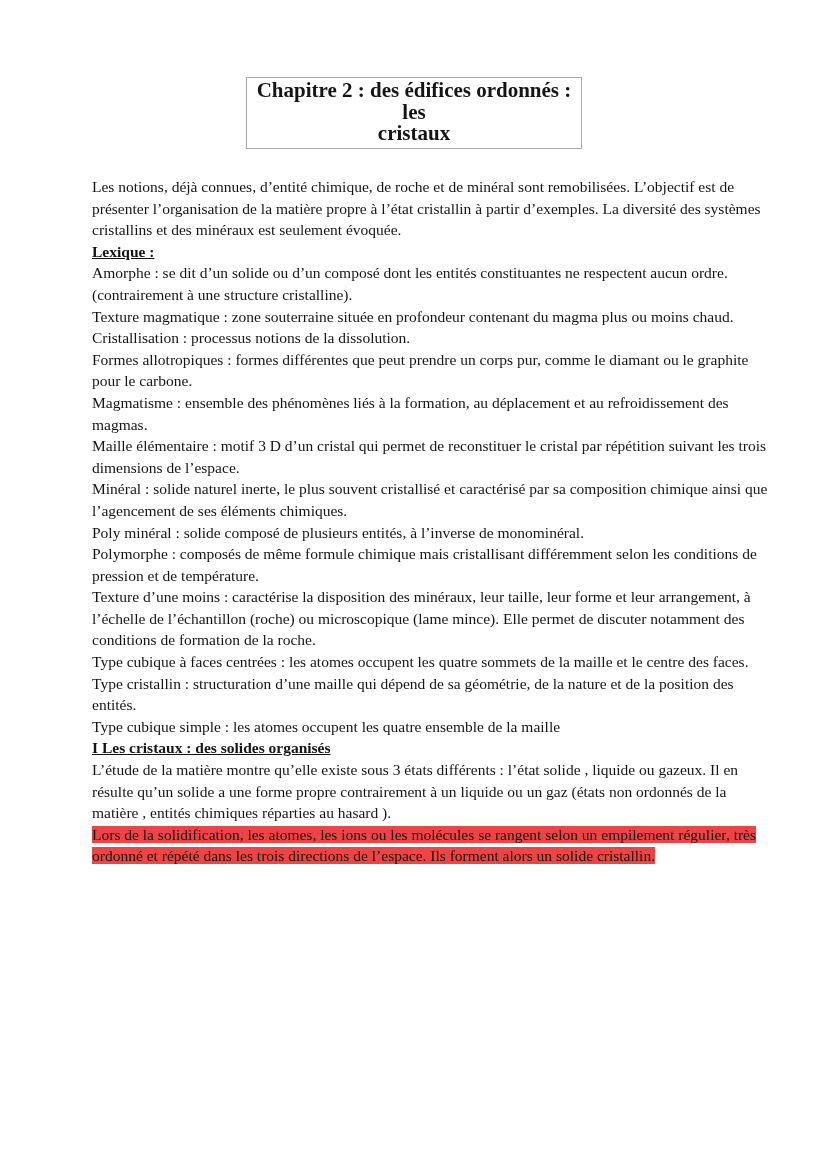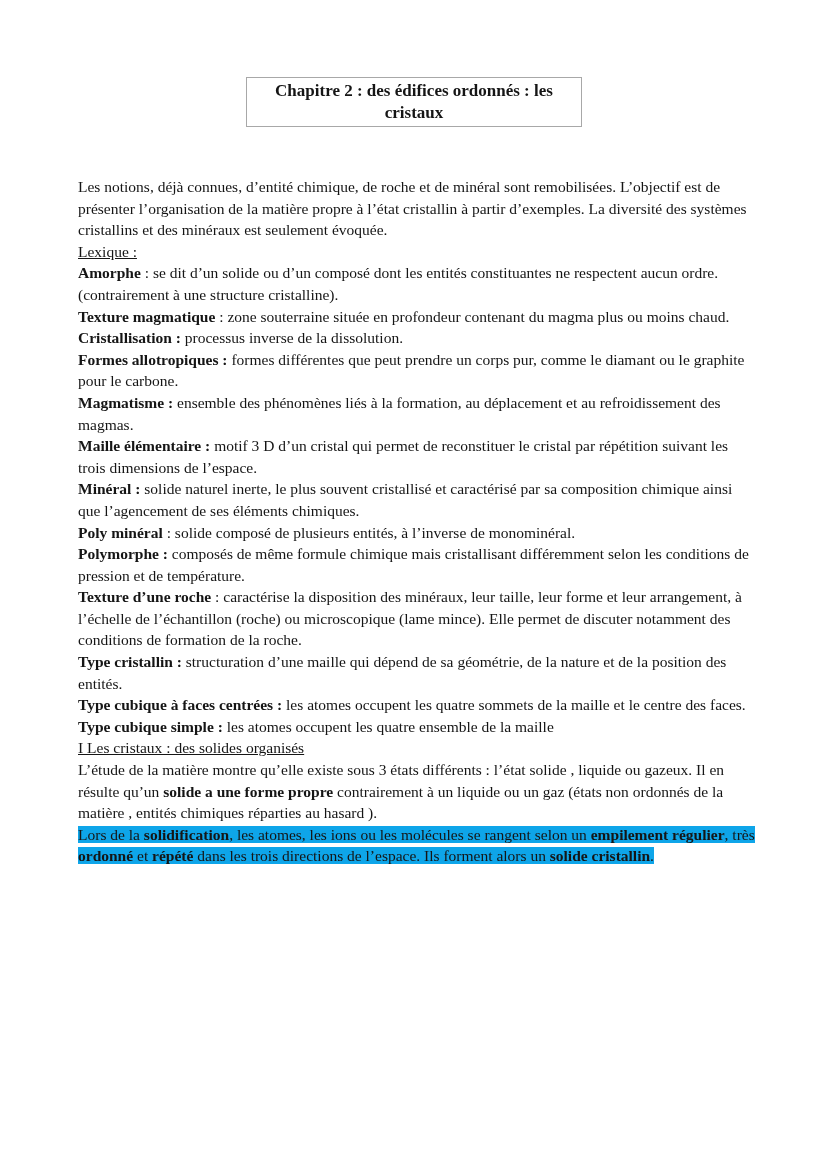--- a/index.html
+++ b/index.html
@@ -22,39 +22,39 @@
     width: 100%;
     display: flex;
     justify-content: center;
   }
   .title-box {
     border: 1px solid #a8a8a8;
     width: 322px;
     padding: 2px 6px 3px 6px;
     text-align: center;
     font-weight: bold;
-    font-size: 17px;
+    font-size: 21px;
     line-height: 21.5px;
   }
   .content {
     position: absolute;
     top: 176px;
-    left: 78px;
+    left: 92px;
     width: 679px;
     text-align: left;
   }
   .content p { margin: 0; }
-  .b { font-weight: bold; }
+  .b { font-weight: normal; }
   .heading {
-    font-weight: normal;
+    font-weight: bold;
     text-decoration: underline;
     text-align: right;
   }
   .section-gap { margin-top: 61px; }
-  .hl { background: #0ea5e9; }
+  .hl { background: #ef4444; }
 </style>
 </head>
 <body>
 
 <div class="page">
 
   <div class="title-wrap">
     <div class="title-box">
       <div>Chapitre 2 : des édifices ordonnés : les</div>
       <div>cristaux</div>
@@ -62,30 +62,30 @@
   </div>
 
   <div class="content">
 
     <p>Les notions, déjà connues, d’entité chimique, de roche et de minéral sont remobilisées. L’objectif est de présenter l’organisation de la matière propre à l’état cristallin à partir d’exemples. La diversité des systèmes cristallins et des minéraux est seulement évoquée.</p>
 
     <p><span class="heading">Lexique :</span></p>
 
     <p><span class="b">Amorphe</span><span> : se dit d’un solide ou d’un composé dont les entités constituantes ne respectent aucun ordre.(contrairement à une structure cristalline).</span></p>
     <p><span class="b">Texture magmatique</span><span> : zone souterraine située en profondeur contenant du magma plus ou moins chaud.</span></p>
-    <p><span class="b">Cristallisation :</span><span> processus inverse de la dissolution.</span></p>
+    <p><span class="b">Cristallisation :</span><span> processus notions de la dissolution.</span></p>
     <p><span class="b">Formes allotropiques :</span><span> formes différentes que peut prendre un corps pur, comme le diamant ou le graphite pour le carbone.</span></p>
     <p><span class="b">Magmatisme :</span><span> ensemble des phénomènes liés à la formation, au déplacement et au refroidissement des magmas.</span></p>
     <p><span class="b">Maille élémentaire :</span><span> motif 3 D d’un cristal qui permet de reconstituer le cristal par répétition suivant les trois dimensions de l’espace.</span></p>
     <p><span class="b">Minéral :</span><span> solide naturel inerte, le plus souvent cristallisé et caractérisé par sa composition chimique ainsi que l’agencement de ses éléments chimiques.</span></p>
     <p><span class="b">Poly minéral</span><span> : solide composé de plusieurs entités, à l’inverse de monominéral.</span></p>
     <p><span class="b">Polymorphe :</span><span> composés de même formule chimique mais cristallisant différemment selon les conditions de pression et de température.</span></p>
-    <p><span class="b">Texture d’une roche</span><span> : caractérise la disposition des minéraux, leur taille, leur forme et leur arrangement, à l’échelle de l’échantillon (roche) ou microscopique (lame mince). Elle permet de discuter notamment des conditions de formation de la roche.</span></p>
+    <p><span class="b">Texture d’une moins</span><span> : caractérise la disposition des minéraux, leur taille, leur forme et leur arrangement, à l’échelle de l’échantillon (roche) ou microscopique (lame mince). Elle permet de discuter notamment des conditions de formation de la roche.</span></p>
+    <p><span class="b">Type cubique à faces centrées :</span><span> les atomes occupent les quatre sommets de la maille et le centre des faces.</span></p>
     <p><span class="b">Type cristallin :</span><span> structuration d’une maille qui dépend de sa géométrie, de la nature et de la position des entités.</span></p>
-    <p><span class="b">Type cubique à faces centrées :</span><span> les atomes occupent les quatre sommets de la maille et le centre des faces.</span></p>
     <p><span class="b">Type cubique simple :</span><span> les atomes occupent les quatre ensemble de la maille</span></p>
 
     <p class="section-gap"><span class="heading">I Les cristaux : des solides organisés</span></p>
 
     <p><span>L’étude de la matière montre qu’elle existe sous 3 états différents : l’état solide , liquide ou gazeux. Il en résulte qu’un </span><span class="b">solide a une forme propre</span><span> contrairement à un liquide ou un gaz (états non ordonnés de la matière , entités chimiques réparties au hasard ).</span></p>
 
     <p><span class="hl">Lors de la </span><span class="hl b">solidification</span><span class="hl">, les atomes, les ions ou les molécules se rangent selon un </span><span class="hl b">empilement régulier</span><span class="hl">, très </span><span class="hl b">ordonné</span><span class="hl"> et </span><span class="hl b">répété</span><span class="hl"> dans les trois directions de l’espace. Ils forment alors un </span><span class="hl b">solide cristallin</span><span class="hl">.</span></p>
 
   </div>
 </div>

